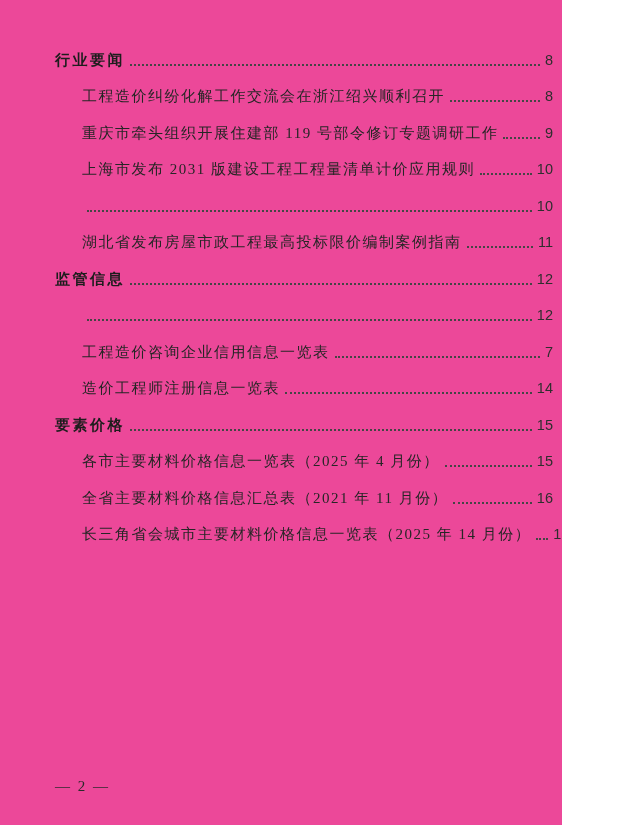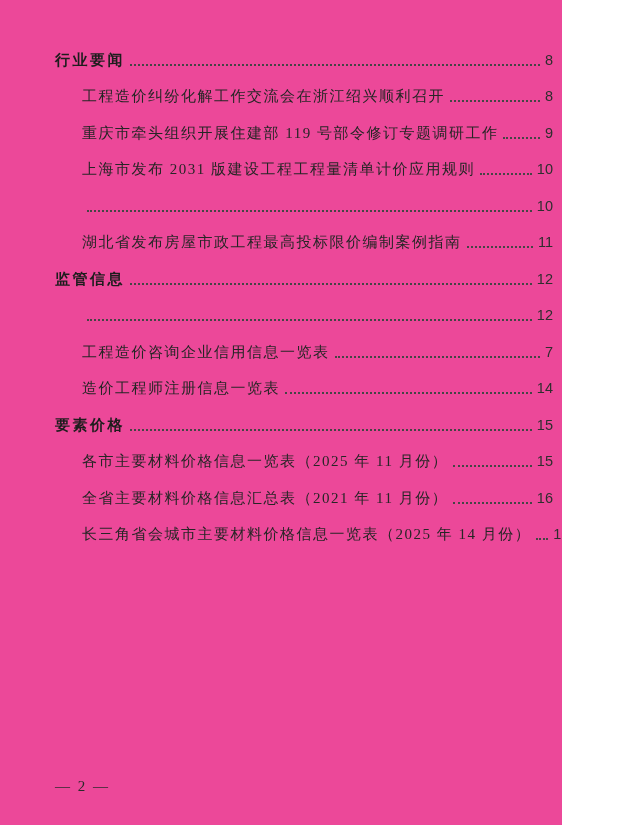--- a/index.html
+++ b/index.html
@@ -122,21 +122,21 @@
       <span class="leader"></span>
       <span class="pagenum">14</span>
     </div>
 
     <div class="row section">
       <span class="title">要素价格</span>
       <span class="leader"></span>
       <span class="pagenum">15</span>
     </div>
     <div class="row item">
-      <span class="title">各市主要材料价格信息一览表（2025 年 11 月份）</span>
+      <span class="title">各市主要材料价格信息一览表（2025 年 4 月份）</span>
       <span class="leader"></span>
       <span class="pagenum">15</span>
     </div>
     <div class="row item">
       <span class="title">全省主要材料价格信息汇总表（2021 年 11 月份）</span>
       <span class="leader"></span>
       <span class="pagenum">16</span>
     </div>
     <div class="row item">
       <span class="title">长三角省会城市主要材料价格信息一览表（2025 年 14 月份）</span>

